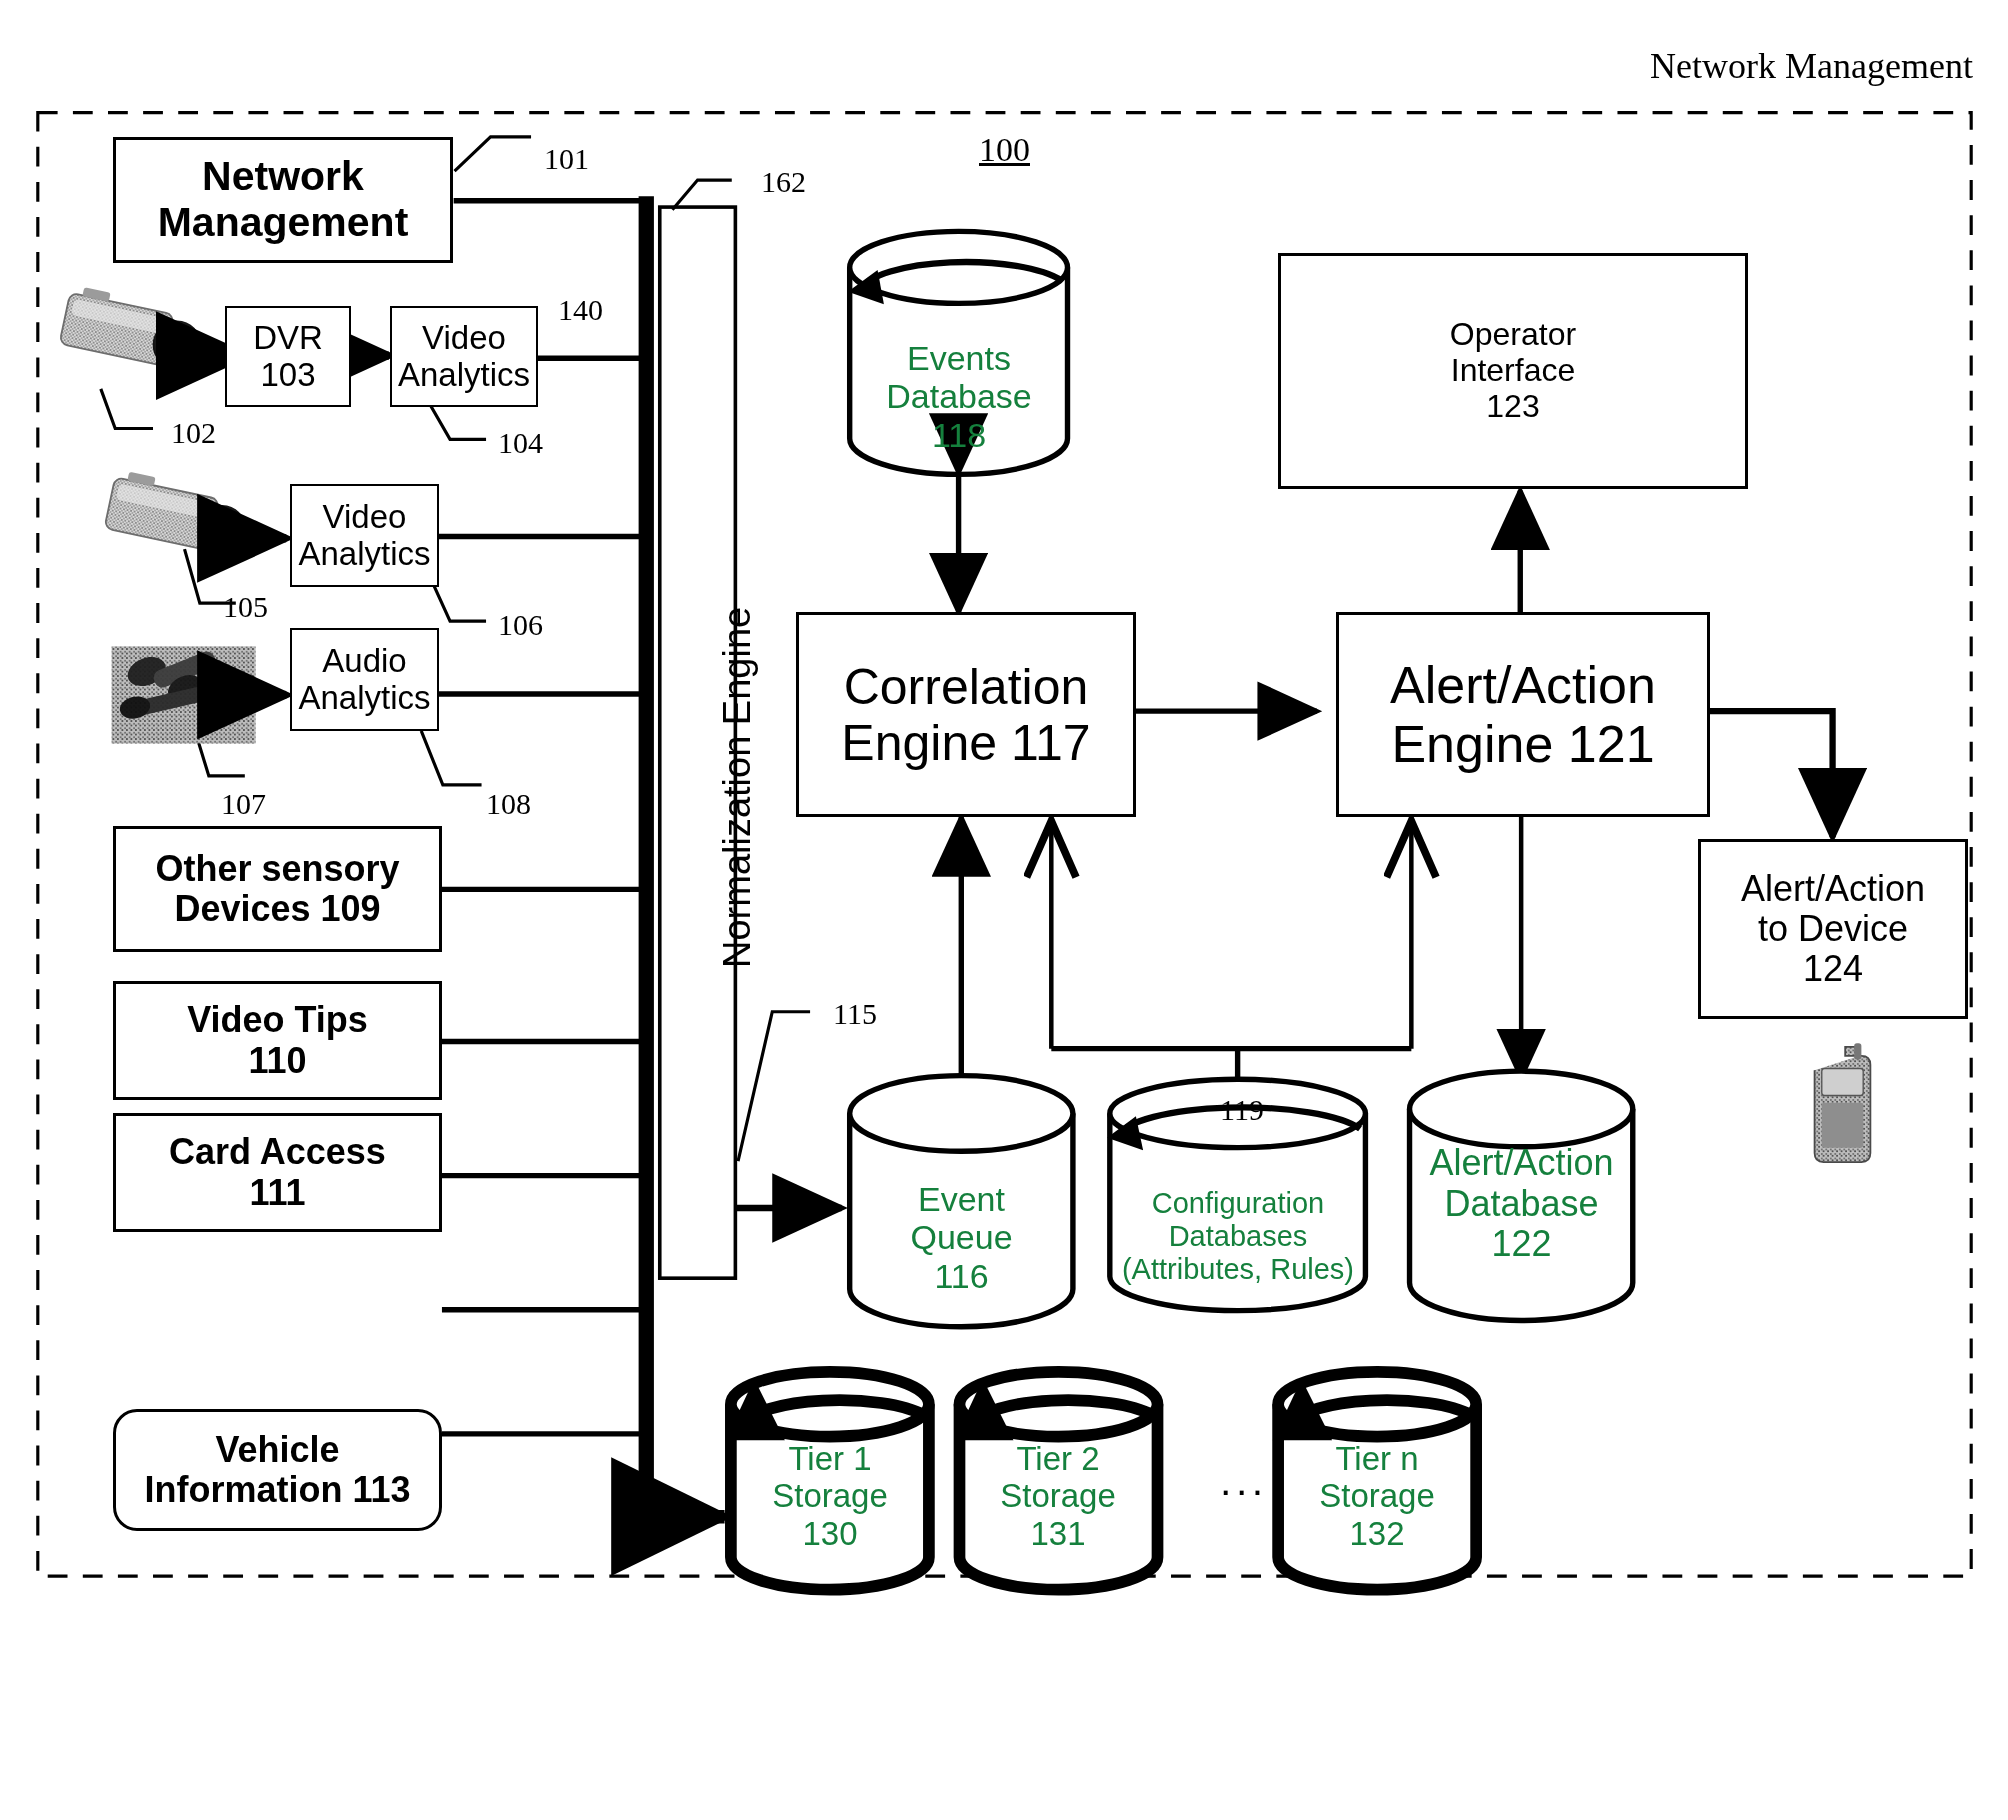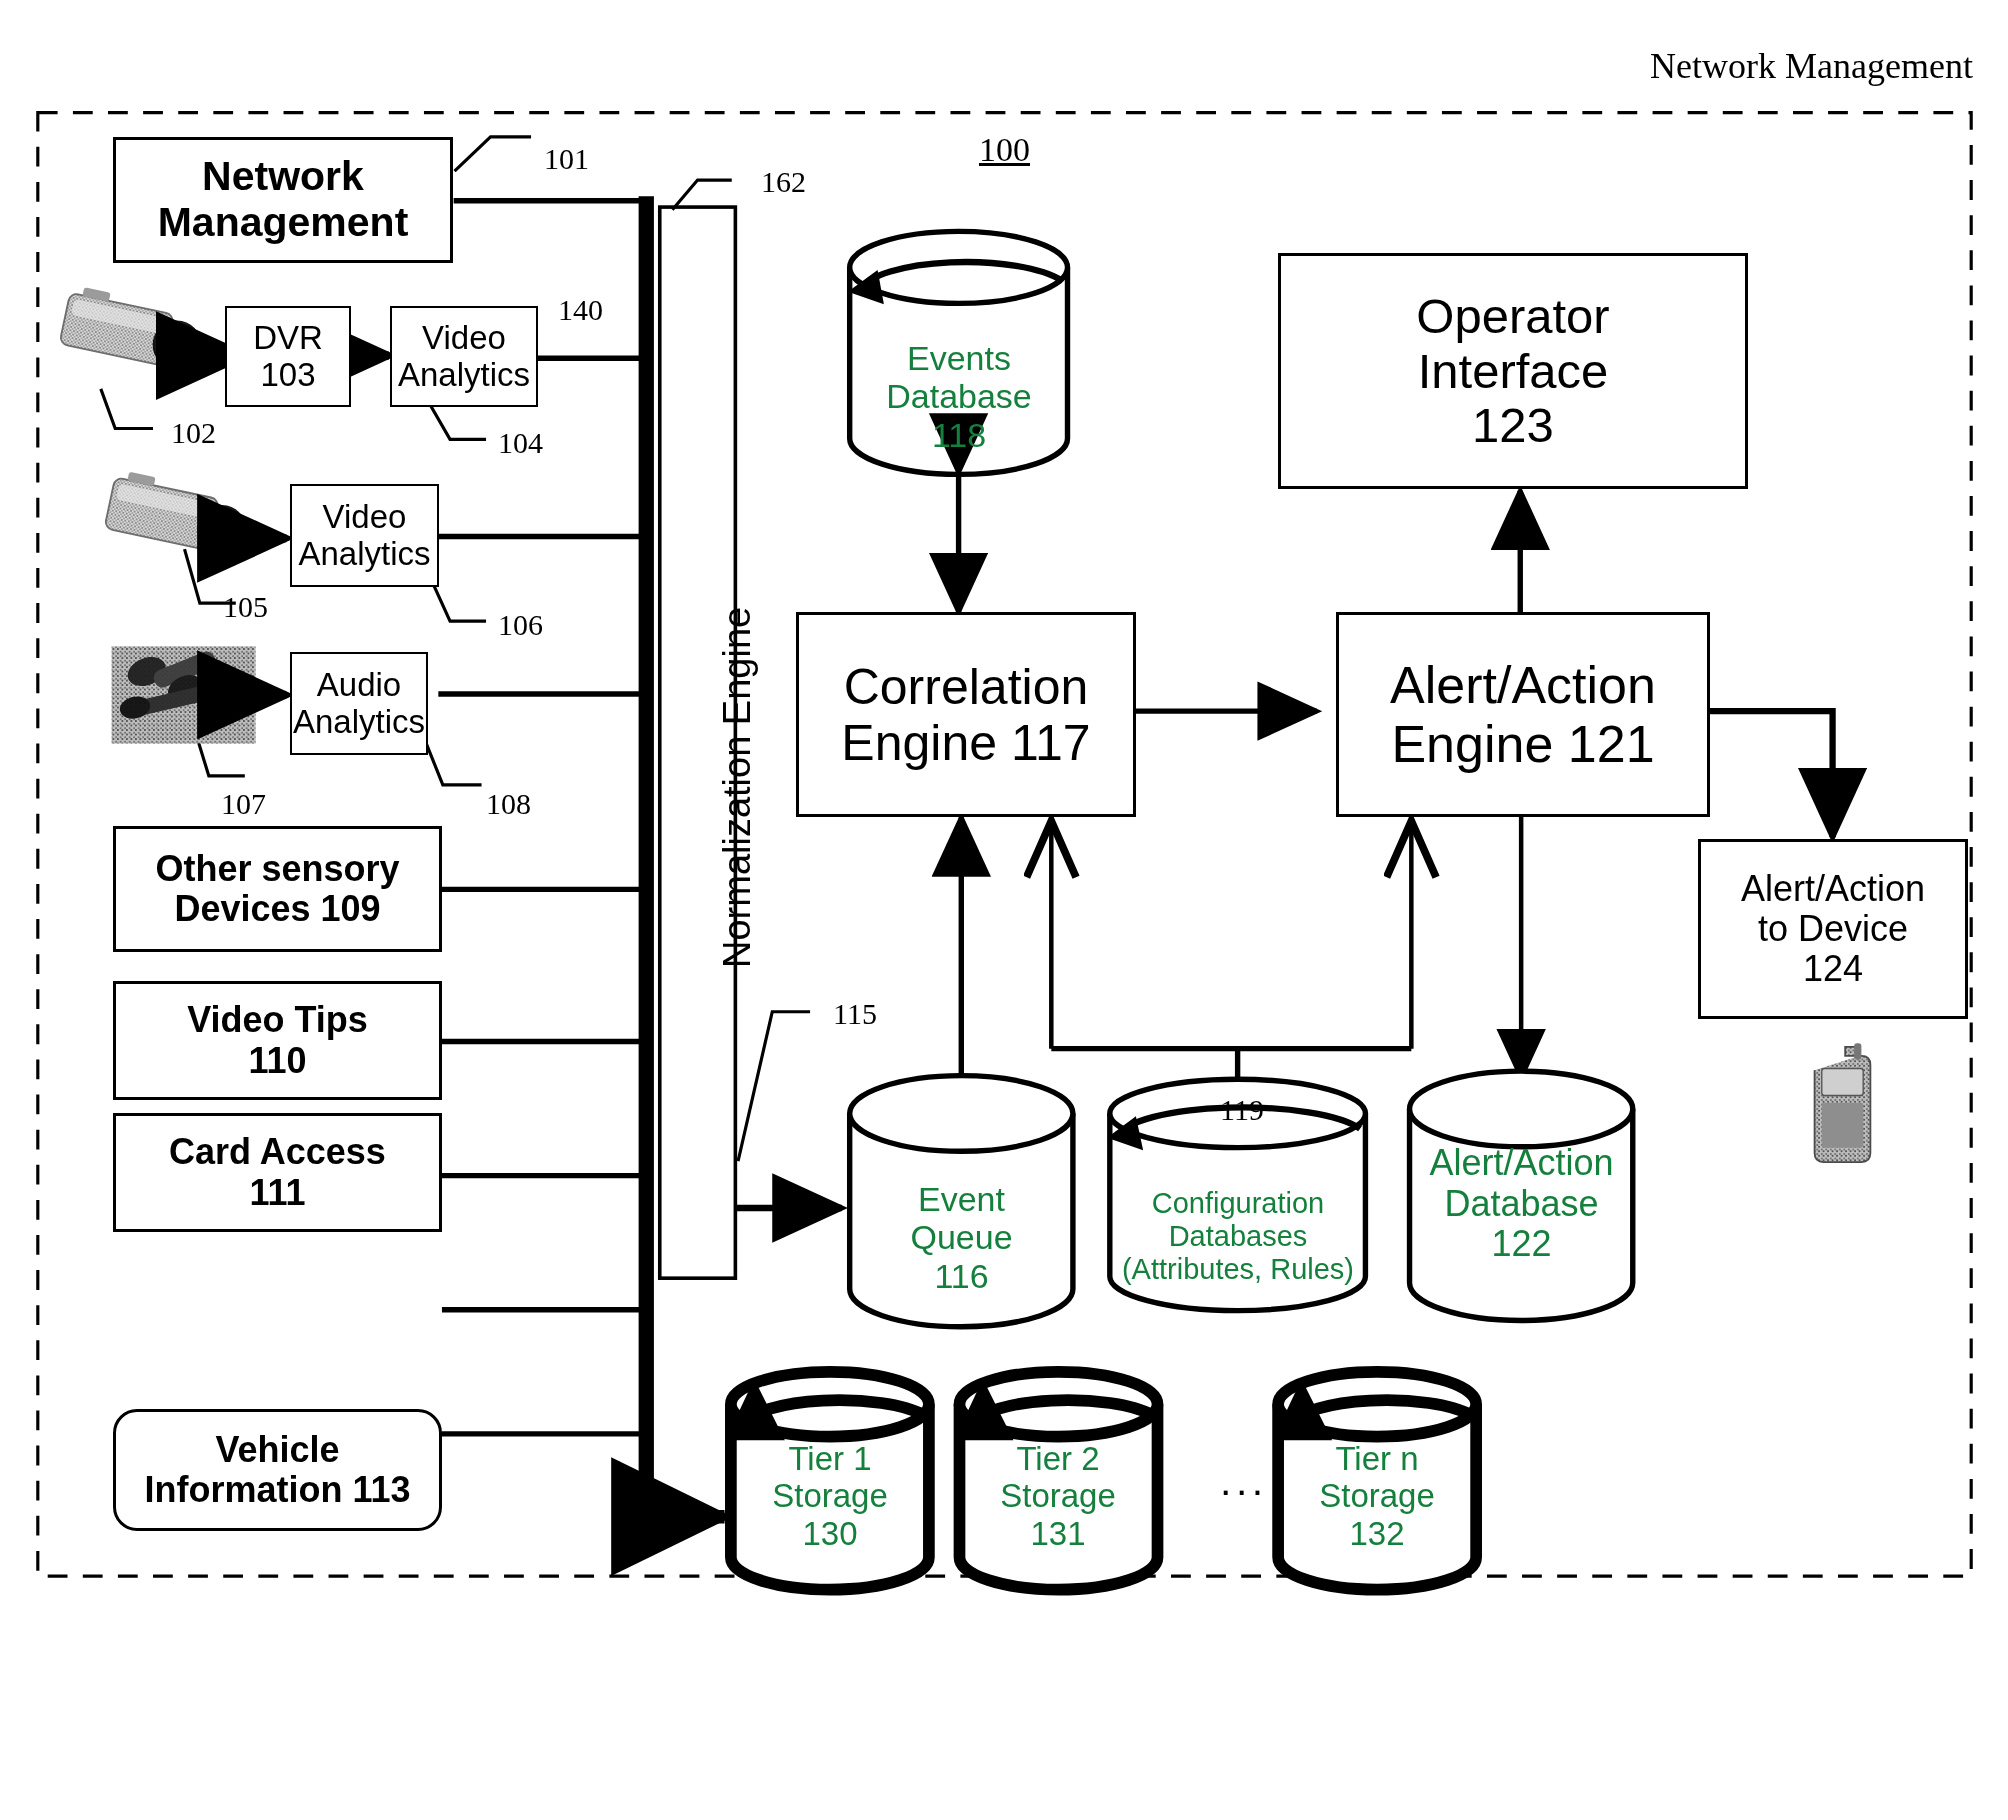--- a/index.html
+++ b/index.html
@@ -280,21 +280,21 @@
 
   <div class="box thin" style="left:225px; top:306px; width:126px; height:101px; font-size:33px; white-space:pre-line;">DVR
 103</div>
 
   <div class="box thin" style="left:390px; top:306px; width:148px; height:101px; font-size:33px; white-space:pre-line;">Video
 Analytics</div>
 
   <div class="box thin" style="left:290px; top:484px; width:149px; height:103px; font-size:33px; white-space:pre-line;">Video
 Analytics</div>
 
-  <div class="box thin" style="left:290px; top:652px; width:138px; height:103px; font-size:33px; white-space:pre-line;">Audio
+  <div class="box thin" style="left:290px; top:628px; width:149px; height:103px; font-size:33px; white-space:pre-line;">Audio
 Analytics</div>
 
   <div class="box bold" style="left:113px; top:826px; width:329px; height:126px; font-size:36px; white-space:pre-line;">Other sensory
 Devices 109</div>
 
   <div class="box bold" style="left:113px; top:981px; width:329px; height:119px; font-size:36px; white-space:pre-line;">Video Tips
 110</div>
 
   <div class="box bold" style="left:113px; top:1113px; width:329px; height:119px; font-size:36px; white-space:pre-line;">Card Access
 111</div>
@@ -304,21 +304,21 @@
 Information 113</div>
 
   <div class="vbar-label" style="left:716px; top:968px;">Normalization Engine</div>
 
   <div class="box" style="left:796px; top:612px; width:340px; height:205px; font-size:50px; white-space:pre-line;">Correlation
 Engine 117</div>
 
   <div class="box" style="left:1336px; top:612px; width:374px; height:205px; font-size:52px; white-space:pre-line;">Alert/Action
 Engine 121</div>
 
-  <div class="box" style="left:1278px; top:253px; width:470px; height:236px; font-size:49px; white-space:pre-line;">Operator
+  <div class="box" style="left:1278px; top:253px; width:470px; height:236px; font-size:32px; white-space:pre-line;">Operator
 Interface
 123</div>
 
   <div class="box" style="left:1698px; top:839px; width:270px; height:180px; font-size:36px; white-space:pre-line;">Alert/Action
 to Device
 124</div>
 
   <div class="cyl" style="left:850px; top:267px; width:218px; height:207px;">
     <div class="lbl" style="top:72px; font-size:34px;">Events
 Database

